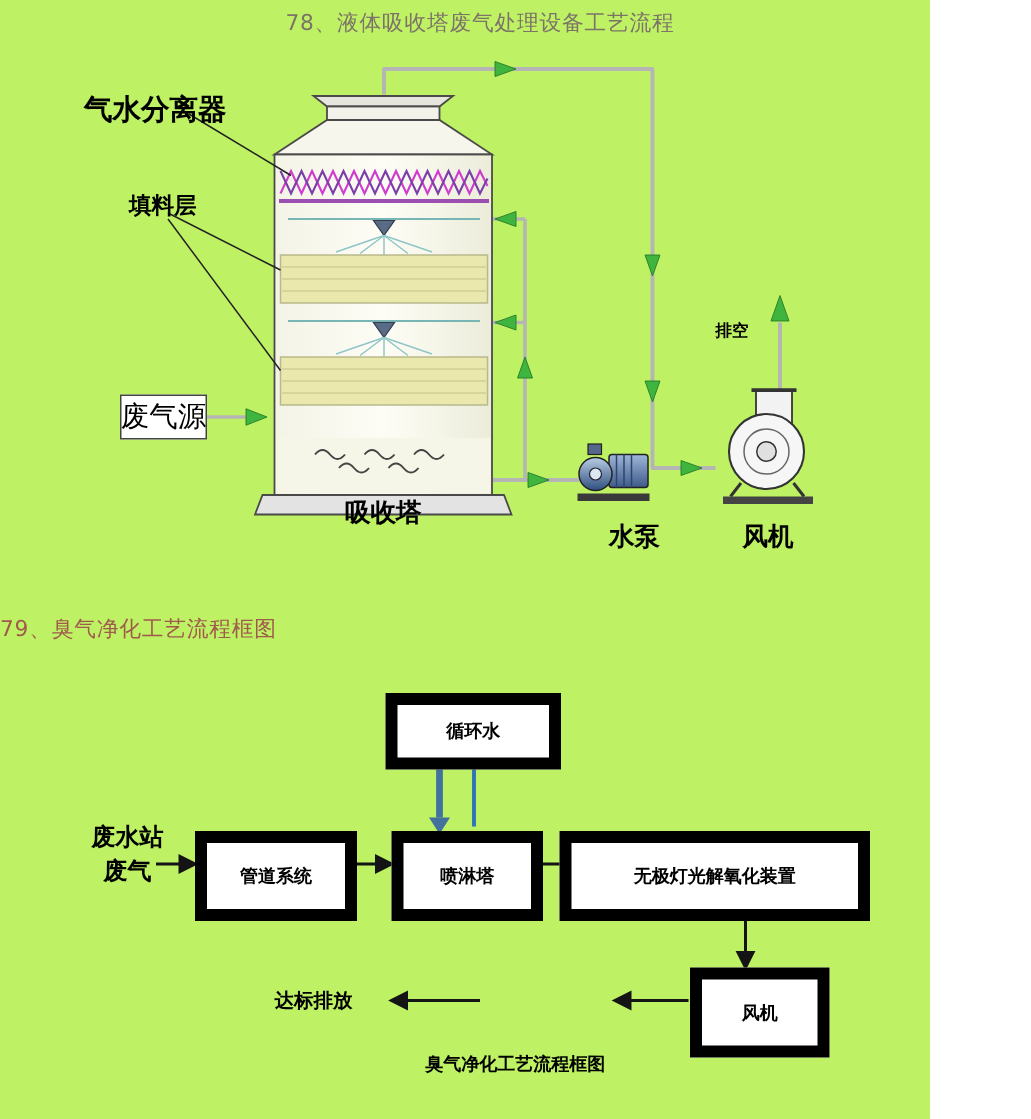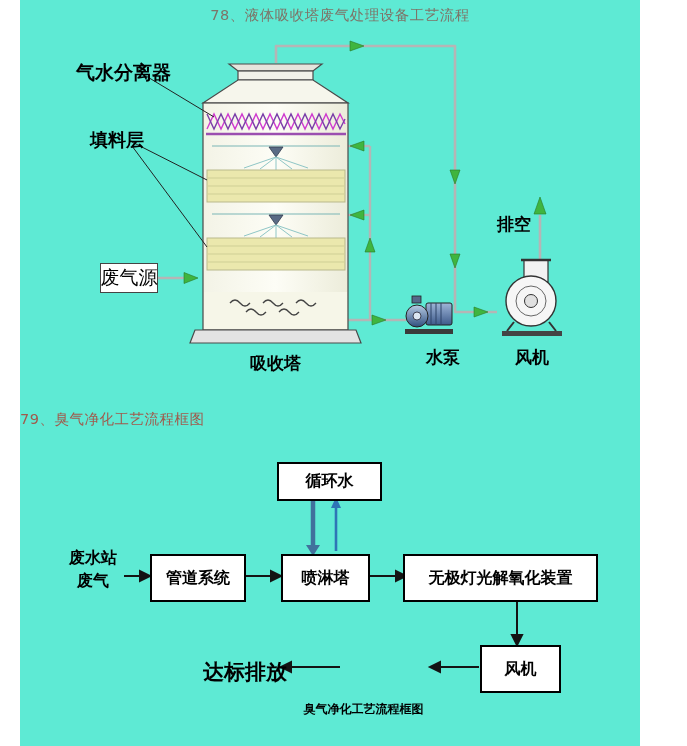--- a/index.html
+++ b/index.html
@@ -1,40 +1,40 @@
 <!DOCTYPE html>
 <html><head>
 <meta charset="utf-8">
 <style>
   html,body{margin:0;padding:0;background:#fff;}
-  #page{position:relative;width:620px;height:746px;background:#5eead4;overflow:hidden;
-        font-family:"DejaVu Sans","Liberation Sans",sans-serif;margin-left:20px;}
+  #page{position:relative;width:620px;height:746px;background:#bef264;overflow:hidden;
+        font-family:"DejaVu Sans","Liberation Sans",sans-serif;}
   #art{position:absolute;left:0;top:0;z-index:1;}
   .txt{position:absolute;z-index:2;color:#000;white-space:nowrap;}
   .b{font-weight:bold;}
   #title78{left:0;top:6px;width:640px;text-align:center;font-size:14.5px;color:#7d7468;letter-spacing:.5px;}
   #title79{left:0;top:410px;width:687px;text-align:left;font-size:14.5px;color:#a05a4c;letter-spacing:.5px;}
   #lbl-separator{left:56px;top:60px;font-size:19px;}
-  #lbl-packing{left:70px;top:128px;font-size:18px;}
-  #lbl-vent{left:477px;top:213px;font-size:17px;}
-  #lbl-tower{left:183px;top:352px;width:145px;text-align:center;font-size:17px;}
+  #lbl-packing{left:86px;top:128px;font-size:15px;}
+  #lbl-vent{left:477px;top:213px;font-size:11px;}
+  #lbl-tower{left:183px;top:330px;width:145px;text-align:center;font-size:17px;}
   #lbl-pump{left:376px;top:346px;width:64px;text-align:right;font-size:17px;}
   #lbl-fan{left:482px;top:346px;width:60px;text-align:center;font-size:17px;}
   #box-source{left:80px;top:263px;width:56px;height:28px;border:1.4px solid #444;background:#fff;
               display:flex;align-items:center;justify-content:center;font-size:19px;font-weight:normal;}
-  .fbox{position:absolute;z-index:2;border:2px solid #000000;background:#fff;display:flex;
-        align-items:center;justify-content:center;font-weight:bold;font-size:16px;color:#000;}
+  .fbox{position:absolute;z-index:2;border:8px solid #000000;background:#fff;display:flex;
+        align-items:center;justify-content:center;font-weight:bold;font-size:12px;color:#000;}
   #n-circ{left:257px;top:462px;width:101px;height:35px;}
   #n-pipe{left:130px;top:554px;width:92px;height:44px;}
   #n-spray{left:261px;top:554px;width:85px;height:44px;}
-  #n-uv{left:383px;top:554px;width:191px;height:44px;font-family:Liberation Mono, monospace;}
+  #n-uv{left:373px;top:554px;width:191px;height:44px;font-family:Liberation Mono, monospace;}
   #n-fan{left:460px;top:645px;width:77px;height:44px;}
   #n-stack{left:321px;top:645px;width:88px;height:44px;}
-  #src-text{left:40px;top:546px;width:66px;text-align:center;font-size:16px;font-weight:bold;line-height:1.45;}
-  #outcome{left:183px;top:658px;font-size:21px;}
+  #src-text{left:52px;top:546px;width:66px;text-align:center;font-size:16px;font-weight:bold;line-height:1.45;}
+  #outcome{left:183px;top:658px;font-size:13px;}
   #caption{left:0;top:701px;width:687px;text-align:center;font-size:12px;}
 </style>
 </head>
 <body>
 
 <div id="page">
 
   <svg id="art" width="687" height="746" viewBox="0 0 687 746">
     <defs>
       <linearGradient id="towerFill" x1="0" y1="0" x2="1" y2="0">

